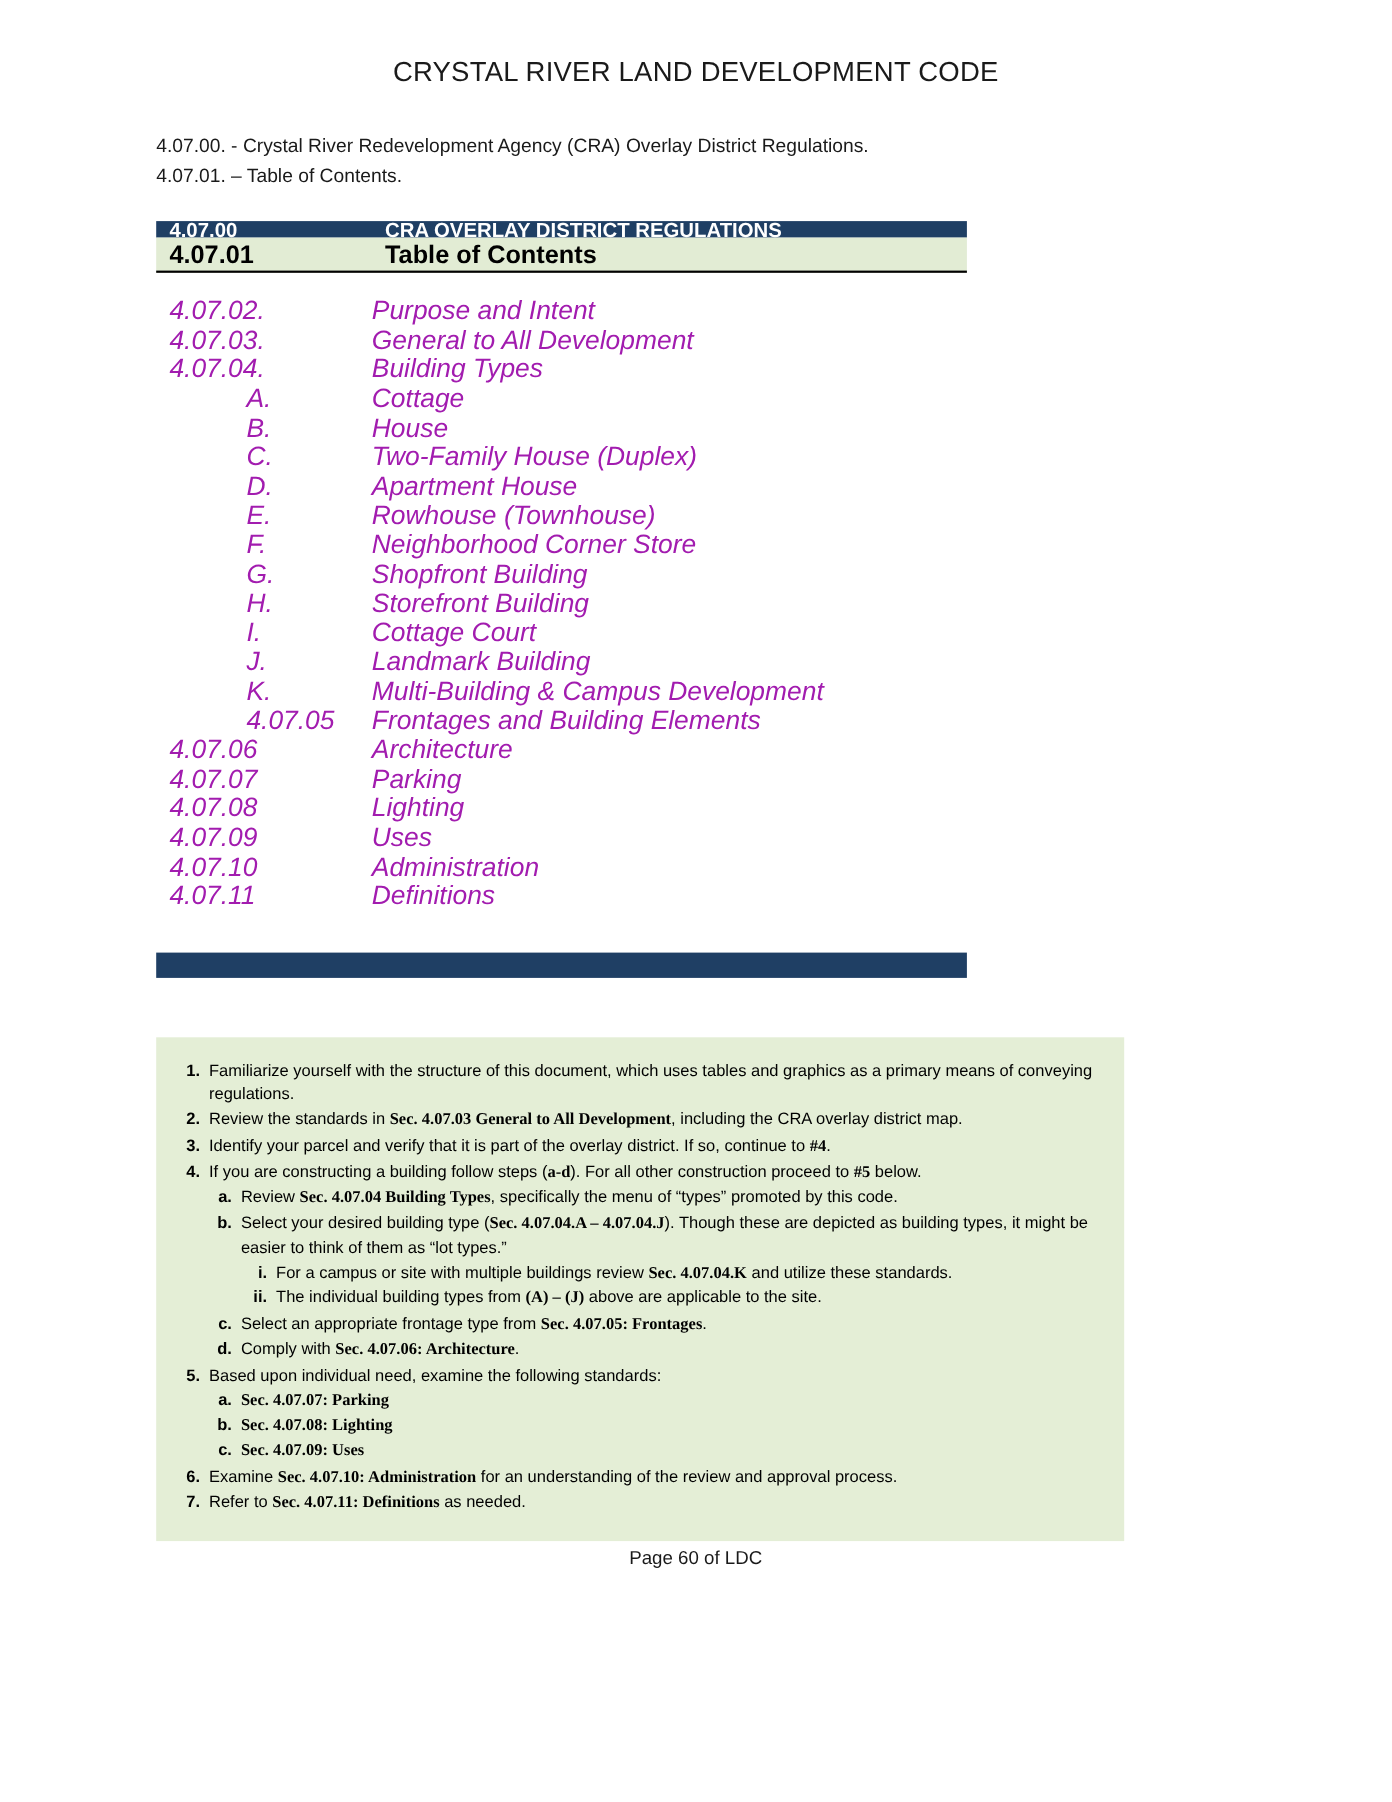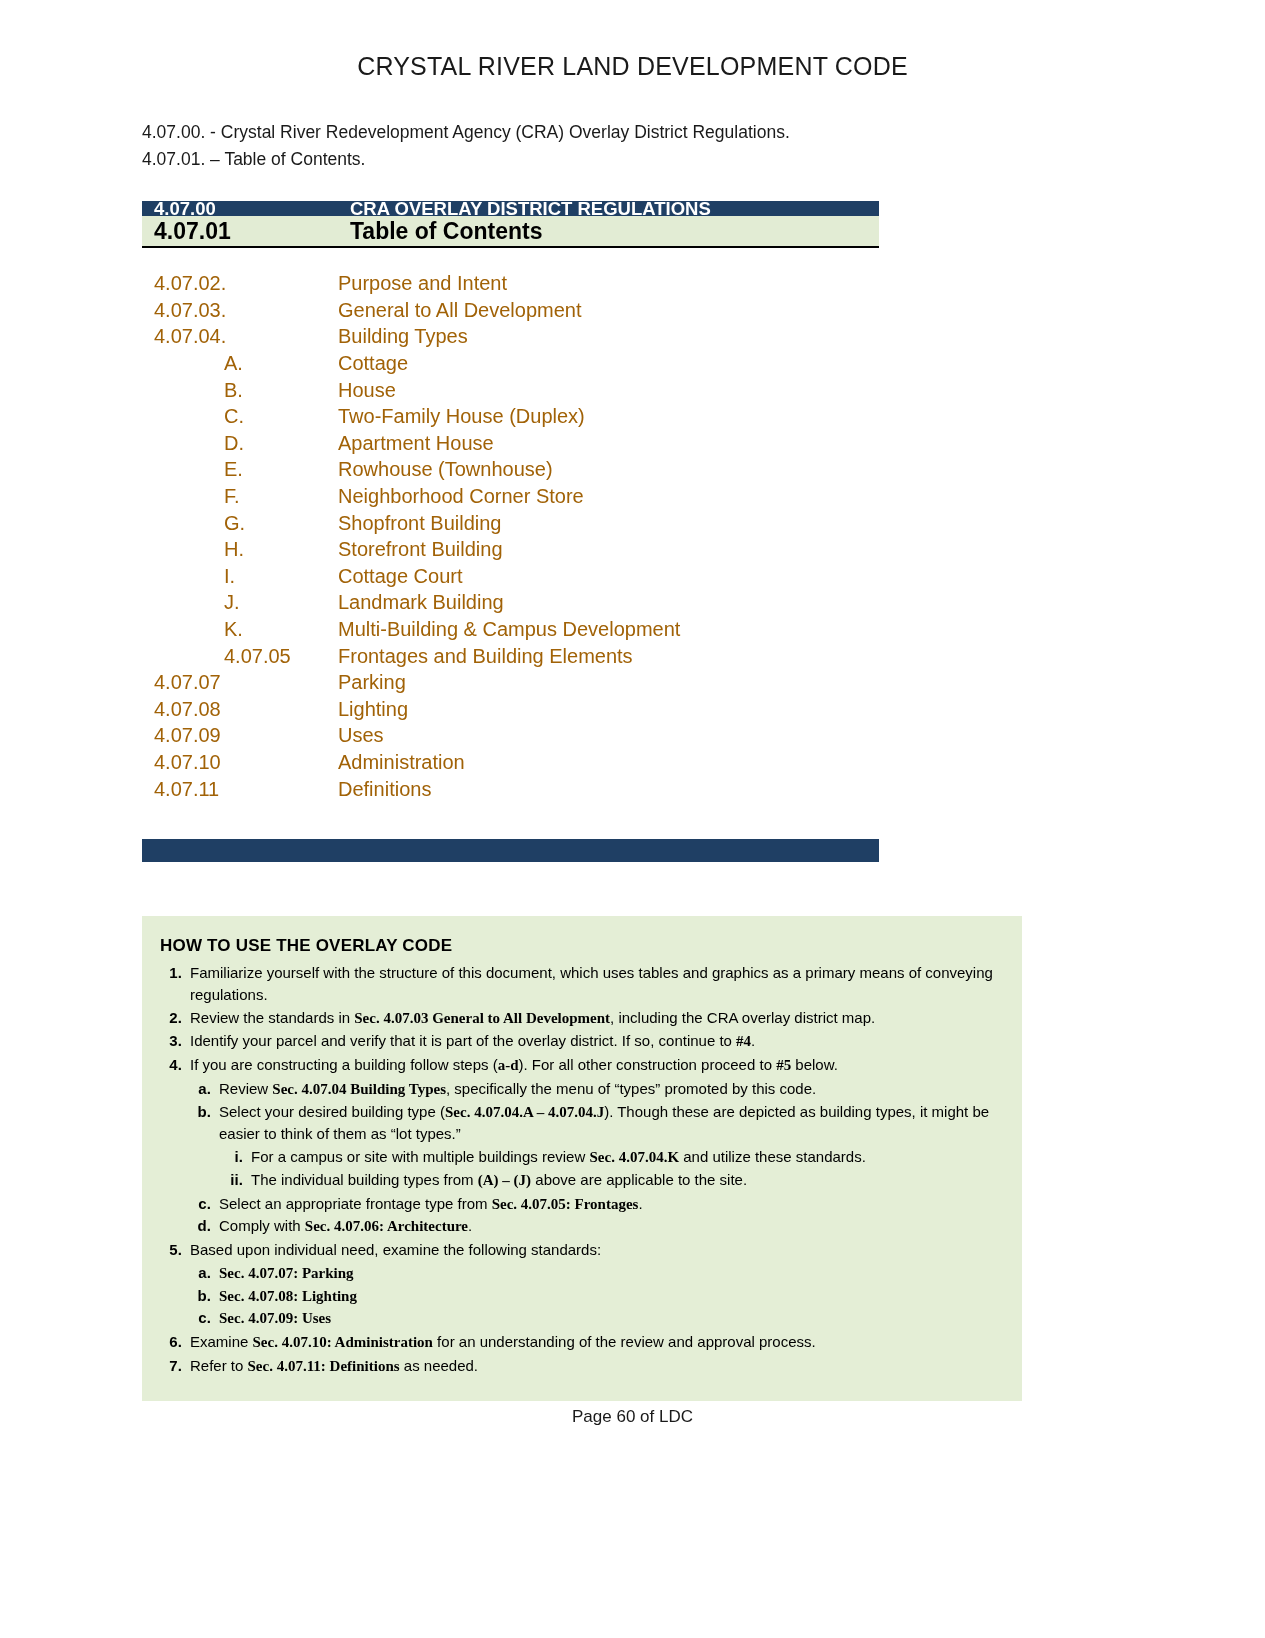--- a/index.html
+++ b/index.html
@@ -65,23 +65,24 @@
   }
   .col-num {
     width: 196px;
     flex: 0 0 196px;
   }
   .toc-rows {
     margin-top: 22px;
   }
   .toc-row {
     display: flex;
-    font-size: 20px;
+    font-size: 24px;
     line-height: 26.6px;
-    color: #a16207;
+    color: #a21caf;
+    font-style: italic;
   }
   .toc-row .num {
     width: 196px;
     flex: 0 0 196px;
     padding-left: 12px;
     box-sizing: border-box;
   }
   .toc-row.sub .num {
     padding-left: 82px;
   }
@@ -233,20 +234,24 @@
       </div>
       <div class="toc-row sub">
         <span class="num">K.</span>
         <span>Multi-Building &amp; Campus Development</span>
       </div>
       <div class="toc-row sub">
         <span class="num">4.07.05</span>
         <span>Frontages and Building Elements</span>
       </div>
       <div class="toc-row">
+        <span class="num">4.07.06</span>
+        <span>Architecture</span>
+      </div>
+      <div class="toc-row">
         <span class="num">4.07.07</span>
         <span>Parking</span>
       </div>
       <div class="toc-row">
         <span class="num">4.07.08</span>
         <span>Lighting</span>
       </div>
       <div class="toc-row">
         <span class="num">4.07.09</span>
         <span>Uses</span>
@@ -262,21 +267,20 @@
       <div class="toc-row">
         <span class="num"></span>
         <span></span>
       </div>
     </div>
   </div>
 
   <div class="band-footer"></div>
 
   <div class="howto">
-    <h3>HOW TO USE THE OVERLAY CODE</h3>
     <ol class="lvl1">
       <li>
         <span>Familiarize yourself with the structure of this document, which uses tables and graphics as a primary means of conveying regulations.</span>
       </li>
       <li>
         <span>Review the standards in </span><span class="b">Sec. 4.07.03 General to All Development</span><span>, including the CRA overlay district map.</span>
       </li>
       <li>
         <span>Identify your parcel and verify that it is part of the overlay district. If so, continue to </span><span class="b">#4</span><span>.</span>
       </li>

